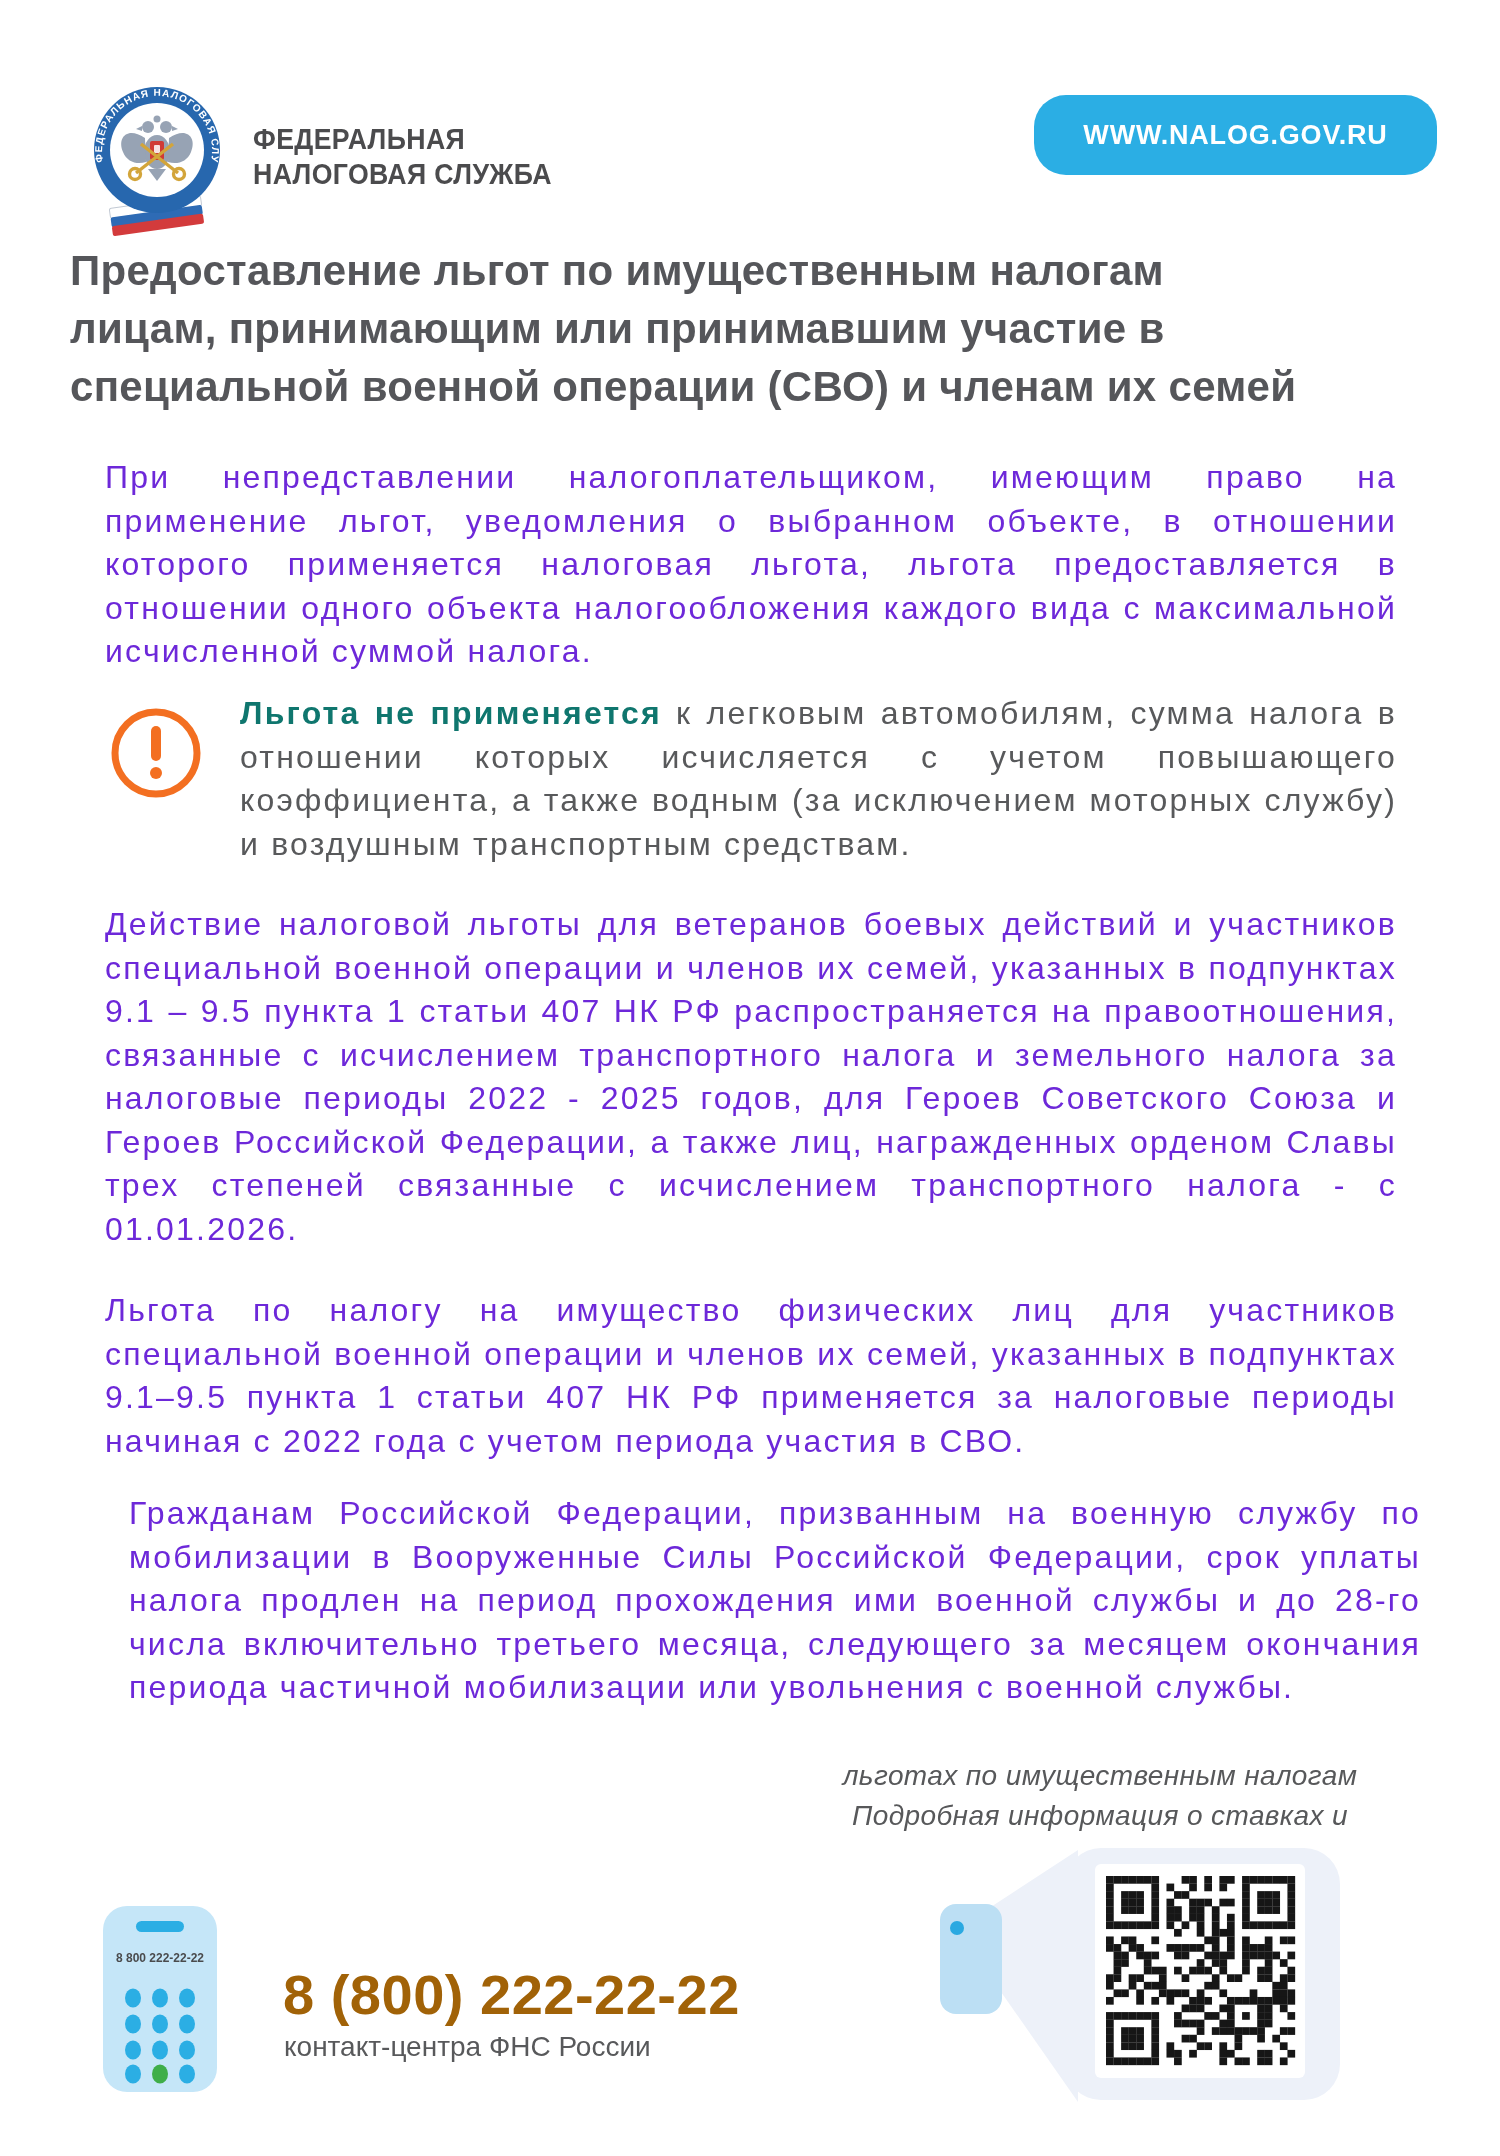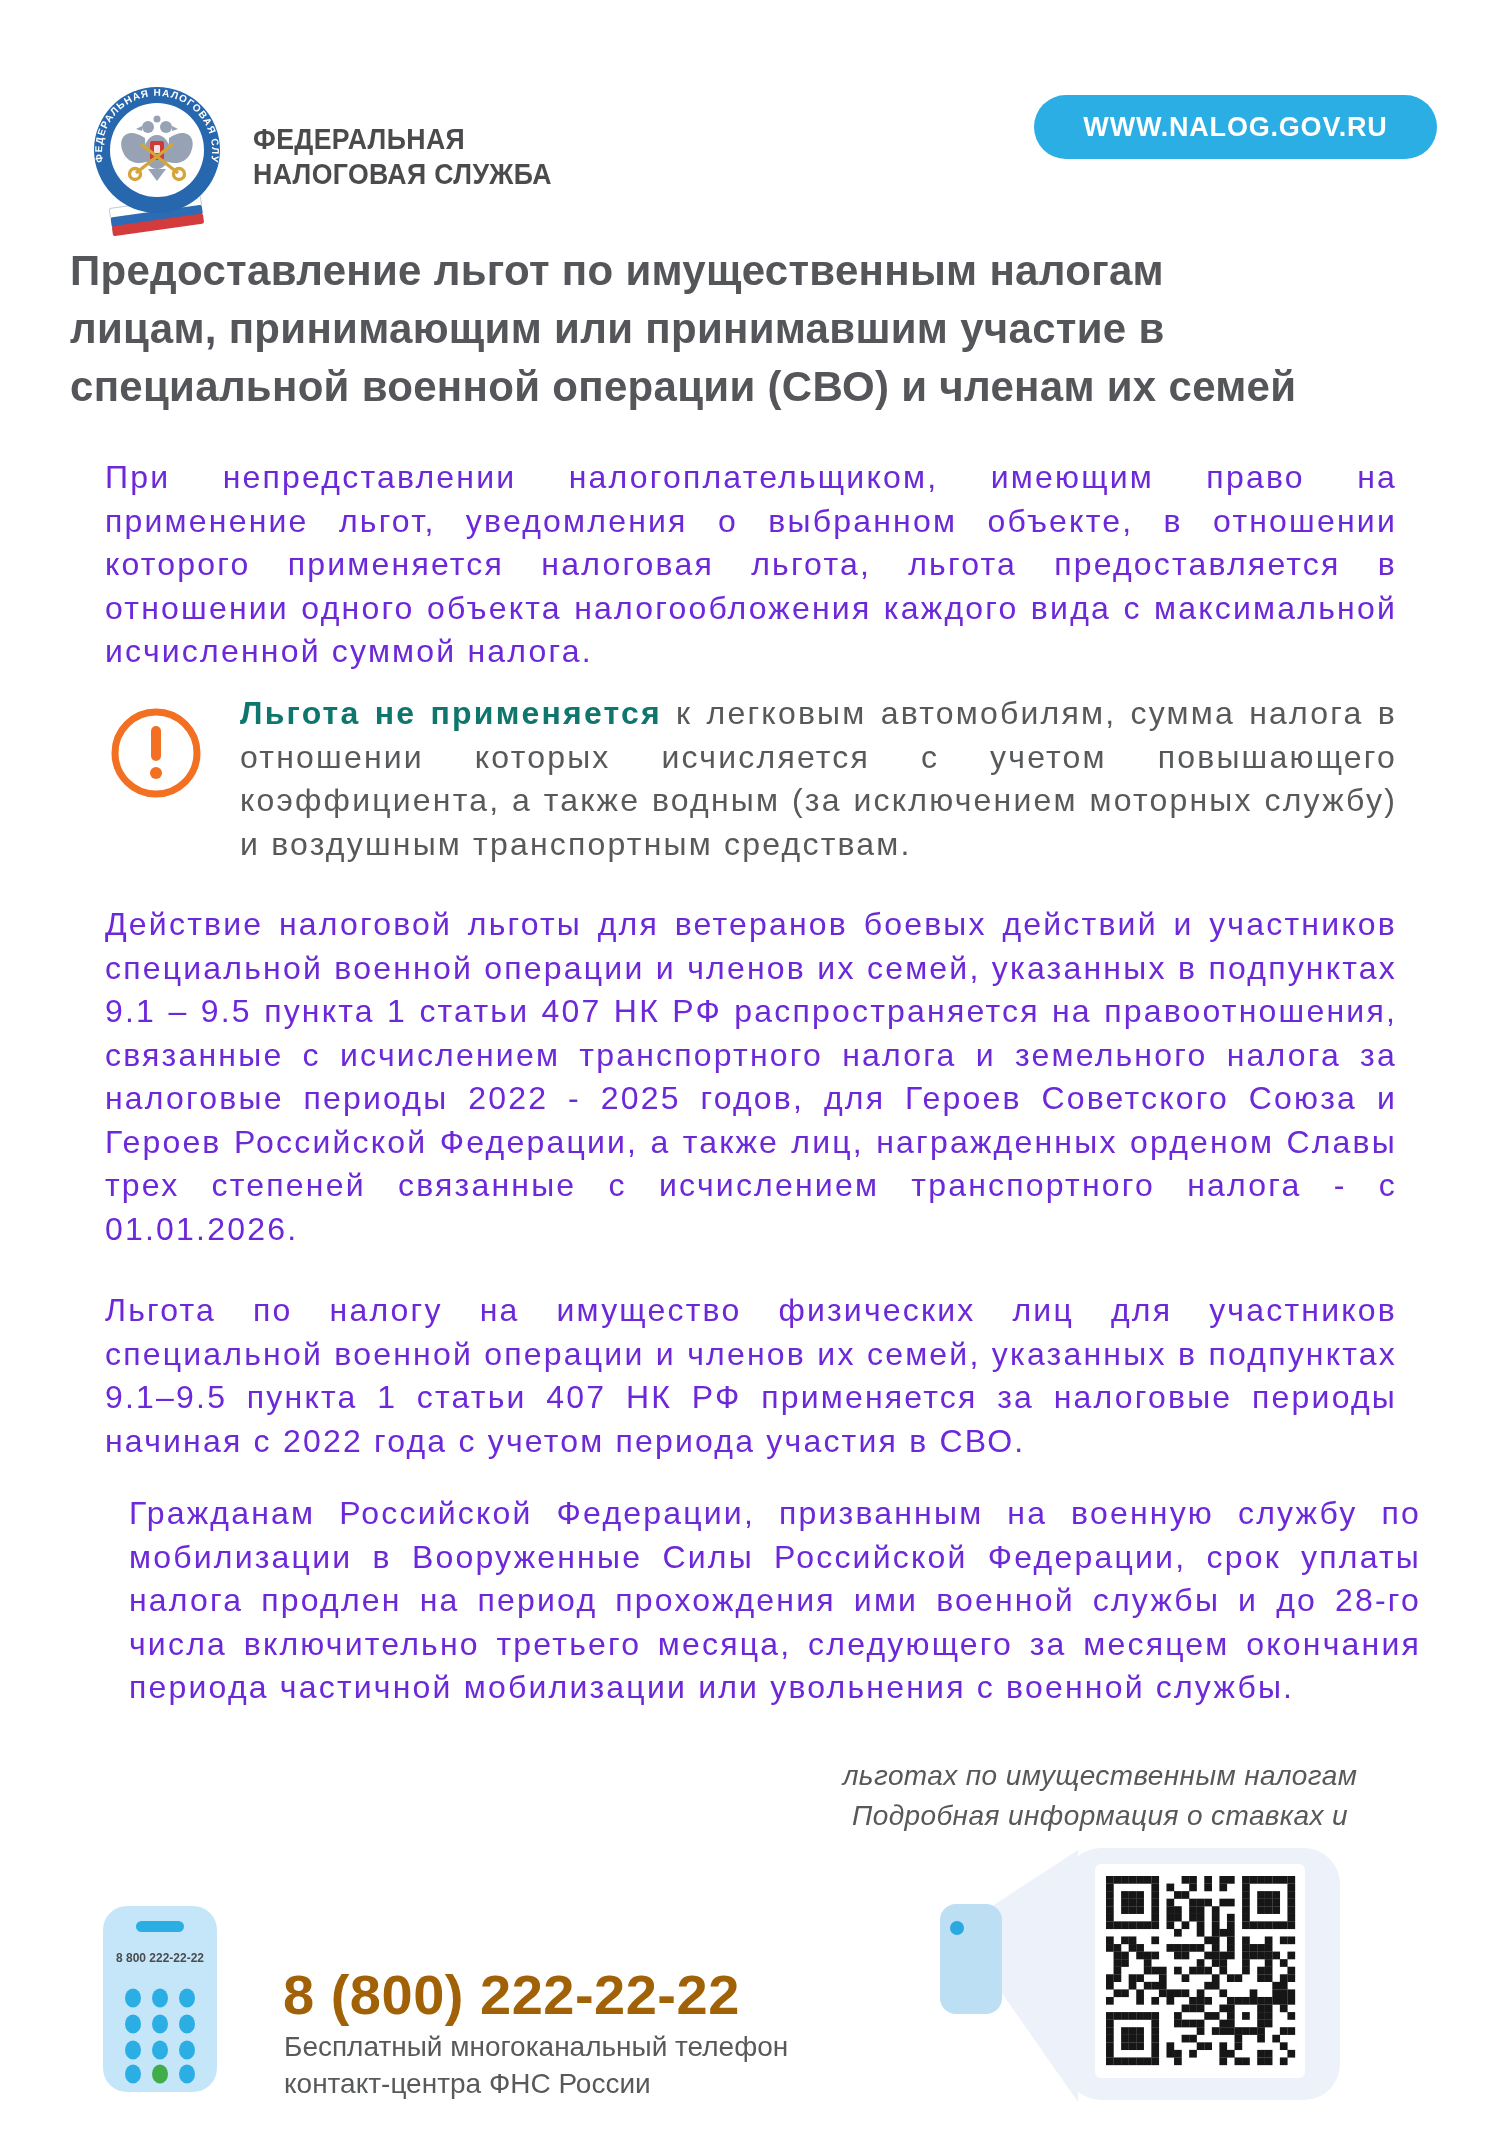--- a/index.html
+++ b/index.html
@@ -3,21 +3,21 @@
 <meta charset="utf-8">
 <style>
   html,body{margin:0;padding:0;background:#ffffff;}
   .page{position:relative;width:1500px;height:2156px;background:#ffffff;overflow:hidden;
         font-family:"Liberation Sans","DejaVu Sans",sans-serif;color:#58595B;}
 
   
   .logo-svg{position:absolute;left:85px;top:78px;width:146px;height:160px;}
   .org-name{position:absolute;left:253px;top:122px;font-weight:bold;font-size:29px;line-height:35px;
             color:#4B4B4D;letter-spacing:0.4px;transform:scaleX(.92);transform-origin:left top;}
-  .site-pill{position:absolute;left:1034px;top:95px;width:403px;height:64px;border-radius:32px;
+  .site-pill{position:absolute;left:1034px;top:95px;width:403px;height:80px;border-radius:32px;
              background:#2BAEE4;display:flex;align-items:center;justify-content:center;cursor:pointer;}
   .site-pill span{color:#ffffff;font-weight:bold;font-size:27px;letter-spacing:0.8px;}
 
   
   .doc-title{position:absolute;top:242px;left:70px;width:1360px;text-align:left;
              font-weight:bold;font-size:42px;line-height:58px;color:#55565A;letter-spacing:0.3px;}
 
   
   .para{position:absolute;left:105px;width:1292px;font-size:32px;line-height:43.5px;
         letter-spacing:2.2px;text-align:justify;text-align-last:left;color:#6d28d9;}
@@ -135,21 +135,20 @@
         <ellipse cx="57" cy="144" rx="8" ry="9.5" fill="#2BAEE4"></ellipse>
         <ellipse cx="84" cy="144" rx="8" ry="9.5" fill="#2BAEE4"></ellipse>
       <ellipse cx="30" cy="168" rx="8" ry="9.5" fill="#2BAEE4"></ellipse>
         <ellipse cx="57" cy="168" rx="8" ry="9.5" fill="#3FAE49"></ellipse>
         <ellipse cx="84" cy="168" rx="8" ry="9.5" fill="#2BAEE4"></ellipse>
     </g>
   </svg>
 
   <div class="phone-number">8 (800) 222-22-22</div>
   <div class="phone-desc">
-    <div>Бесплатный многоканальный телефон</div>
     <div>контакт-центра ФНС России</div>
   </div>
 
   <svg class="callout-svg" viewBox="0 0 482 272">
 
     <polygon points="29,89 150,10 150,262" fill="#EDF1F9"></polygon>
     <rect x="137" y="8" width="275" height="252" rx="36" fill="#EDF1F9"></rect>
 
     <rect x="12" y="64" width="62" height="110" rx="16" fill="#BCDFF4"></rect>
     <circle cx="29" cy="88" r="7" fill="#2AA9E1"></circle>

